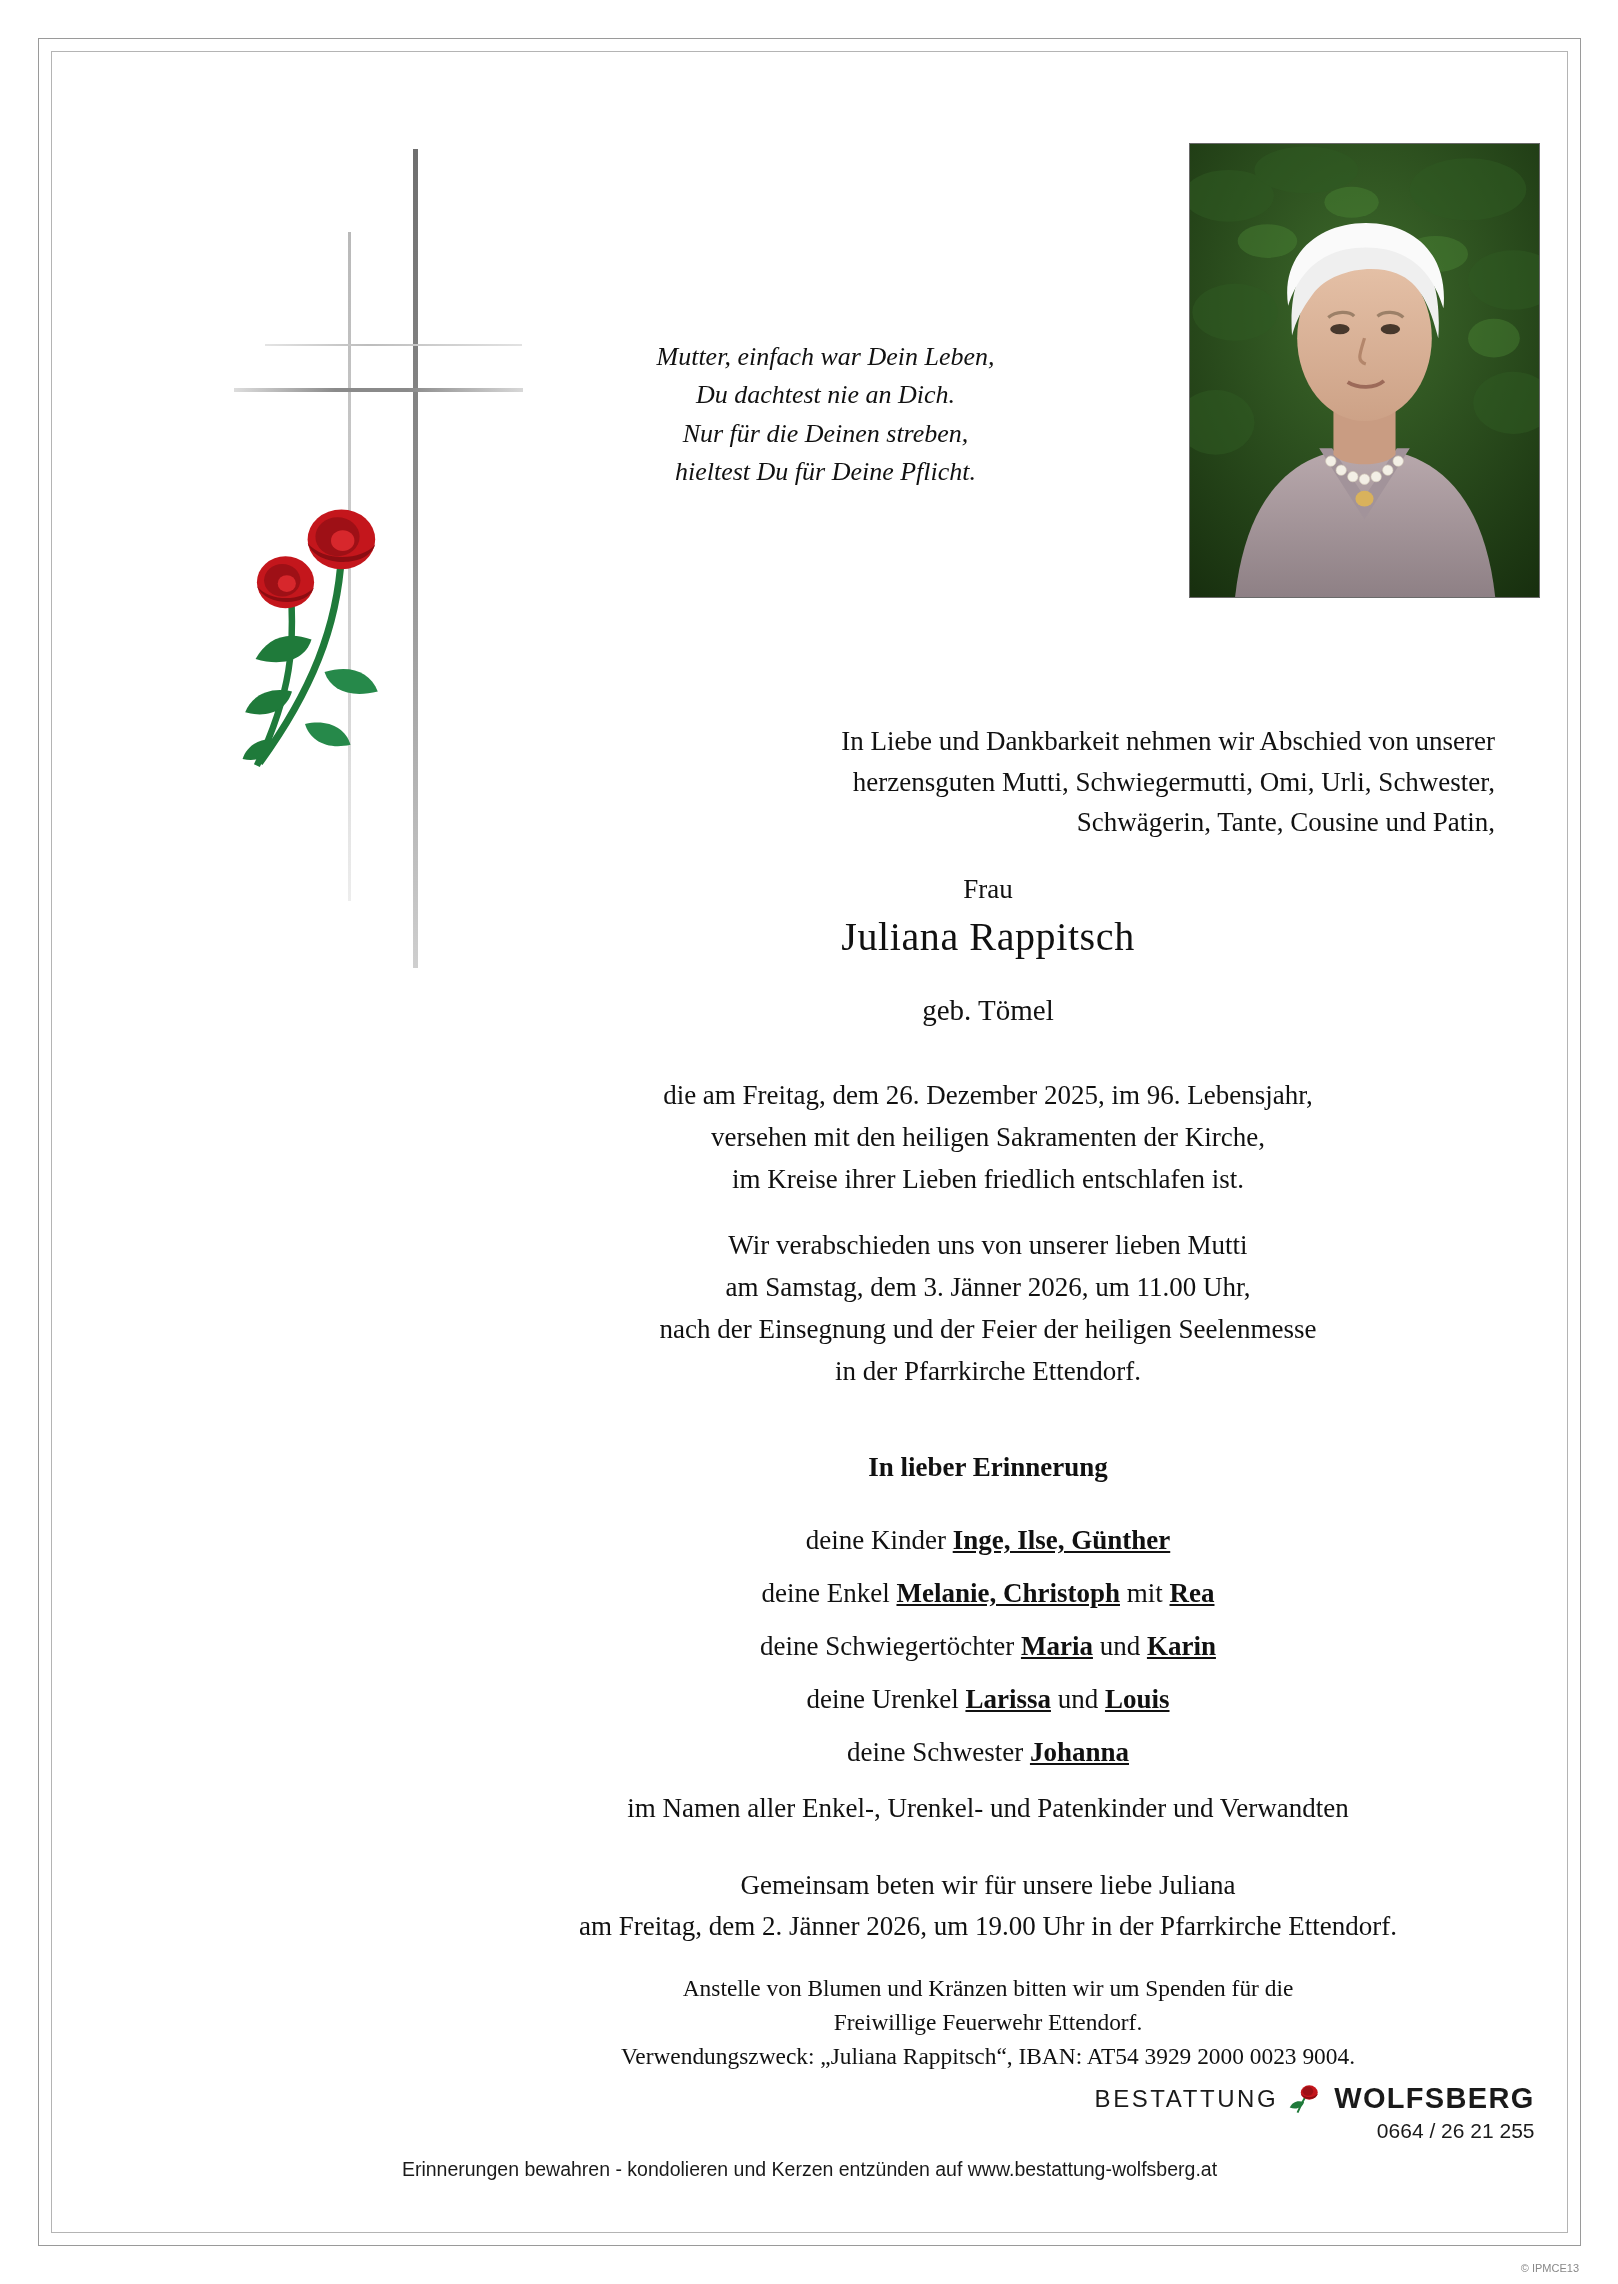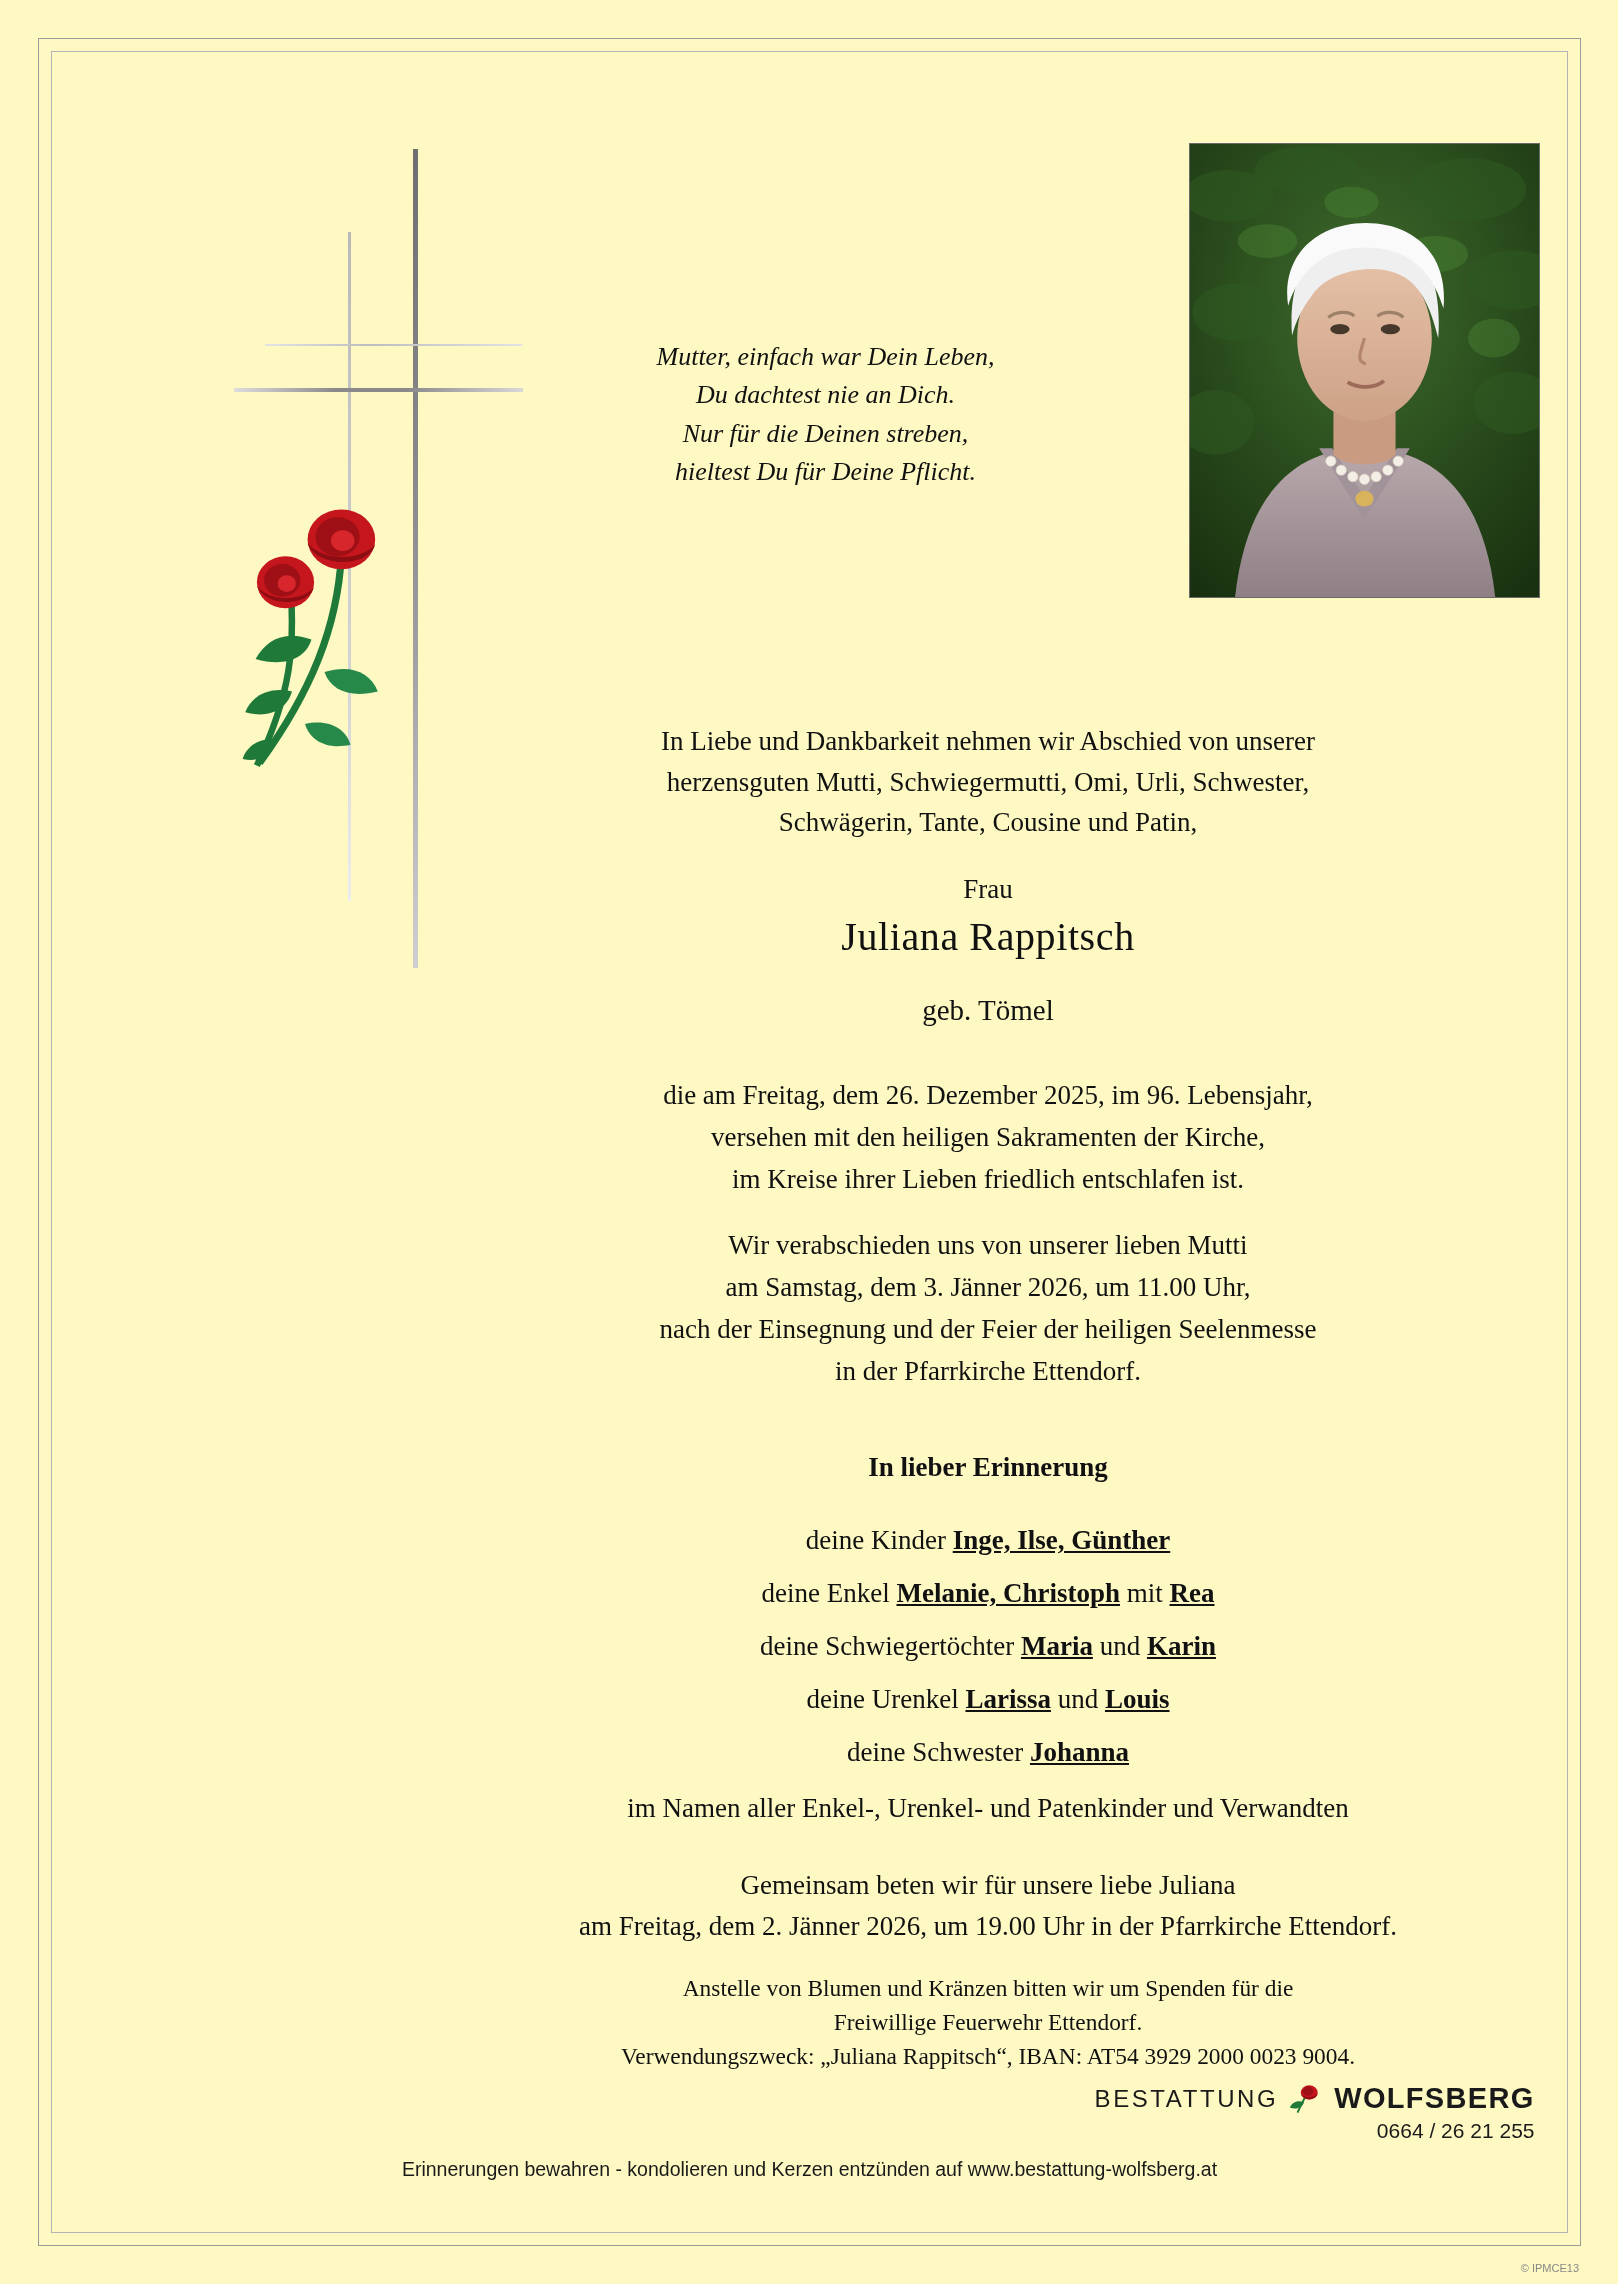--- a/index.html
+++ b/index.html
@@ -7,21 +7,21 @@
     padding: 0;
     background: #e9e9e9;
   }
   body {
     font-family: "Liberation Serif", serif;
   }
   .page {
     position: relative;
     width: 1619px;
     height: 2284px;
-    background: #fef9c3;
+    background: #ffffff;
     box-sizing: border-box;
     padding: 0;
     overflow: hidden;
   }
   
   .frame-outer {
     position: absolute;
     left: 38px;
     top: 38px;
     right: 38px;
@@ -125,20 +125,21 @@
     left: 416px;
     width: 1014px;
     text-align: center;
     color: #111;
   }
 
   .intro {
     top: 656px;
     font-size: 27px;
     line-height: 1.5;
+    text-align: right;
   }
   .frau {
     top: 809px;
     font-size: 27px;
   }
   .name {
     top: 848px;
     font-size: 40px;
     letter-spacing: 0.6px;
   }

